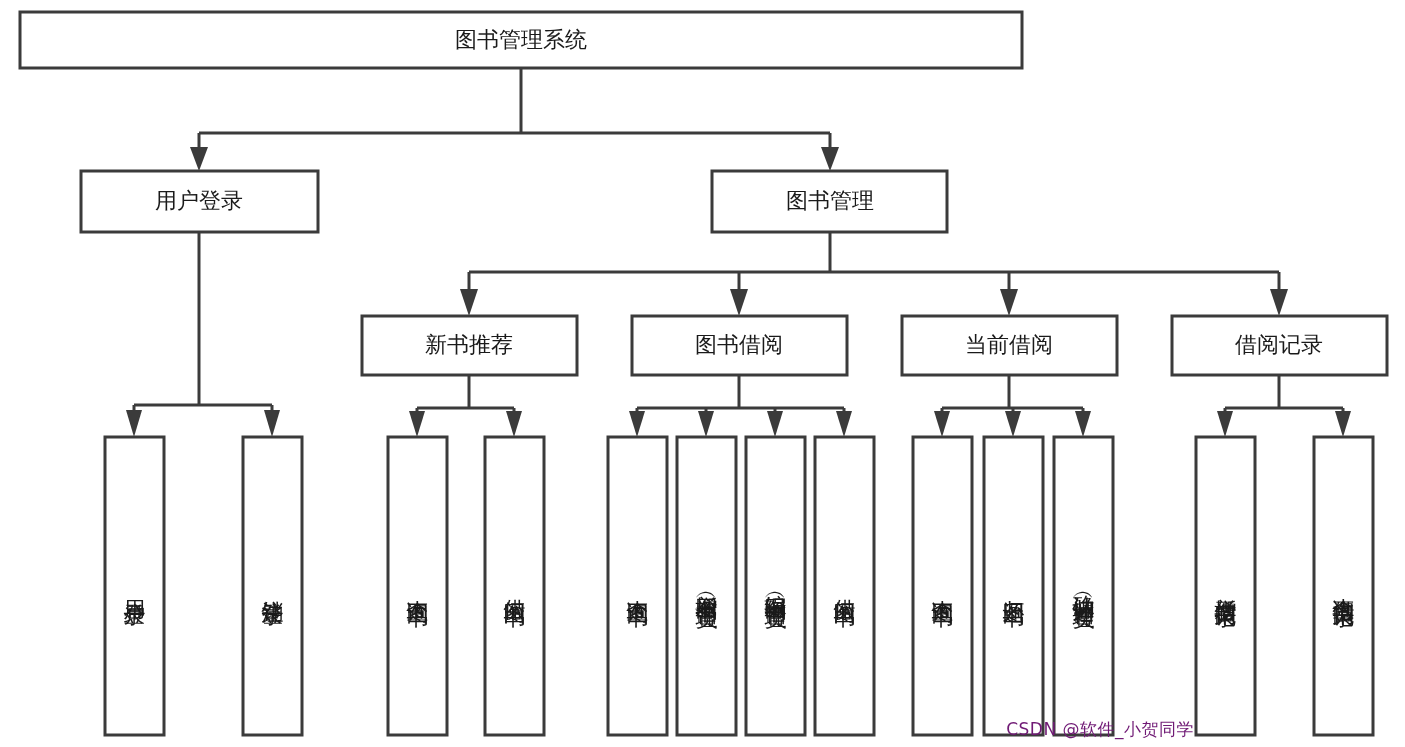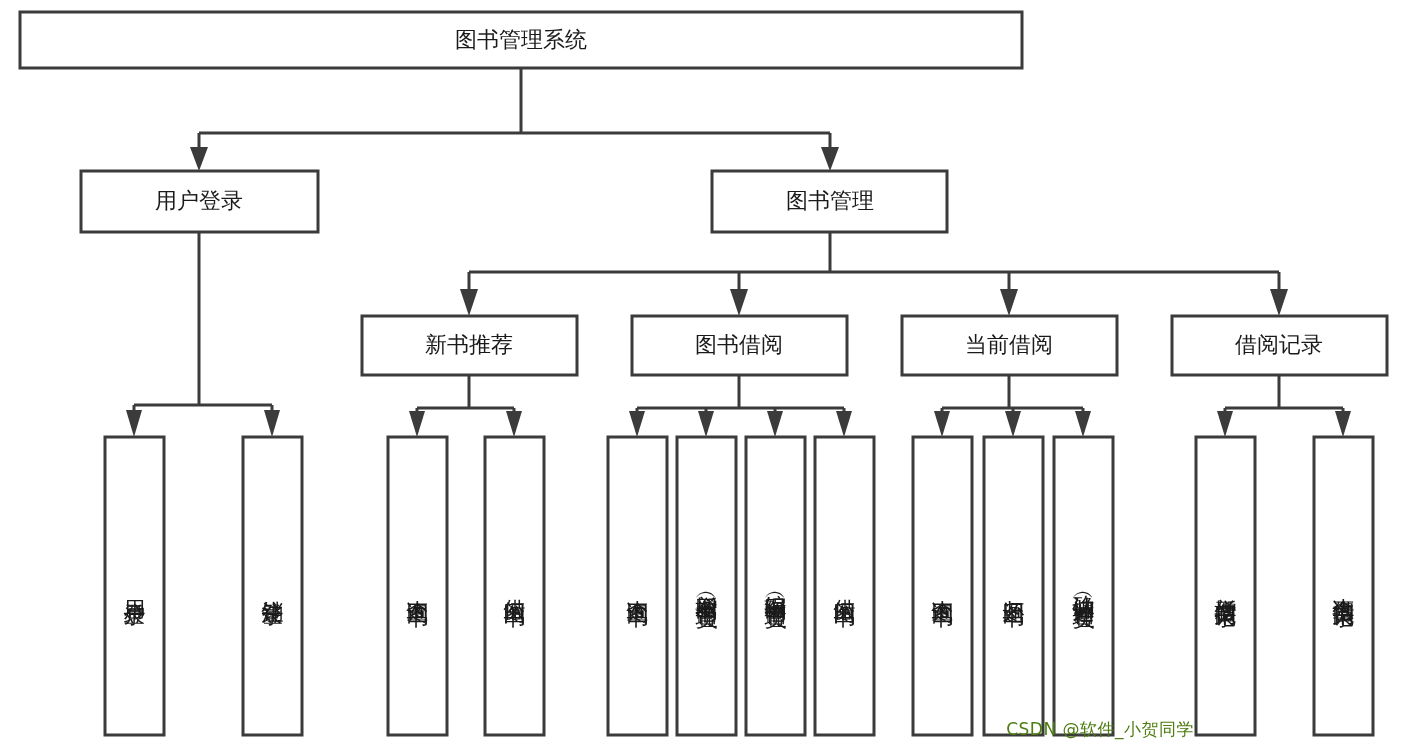--- a/index.html
+++ b/index.html
@@ -62,21 +62,21 @@
     text-align: center;
     white-space: nowrap;
     pointer-events: none;
   }
   #watermark {
     position: absolute;
     right: 8px;
     bottom: 6px;
     font-family: "DejaVu Sans", "Liberation Sans", sans-serif;
     font-size: 17px;
-    color: #4d7c0f;
+    color: #701a75;
     white-space: nowrap;
     letter-spacing: 0.5px;
   }
 </style>
 </head>
 <body>
 
 <div id="diagram-root">
 
   <svg id="flow-svg" viewBox="0 0 1405 747">

